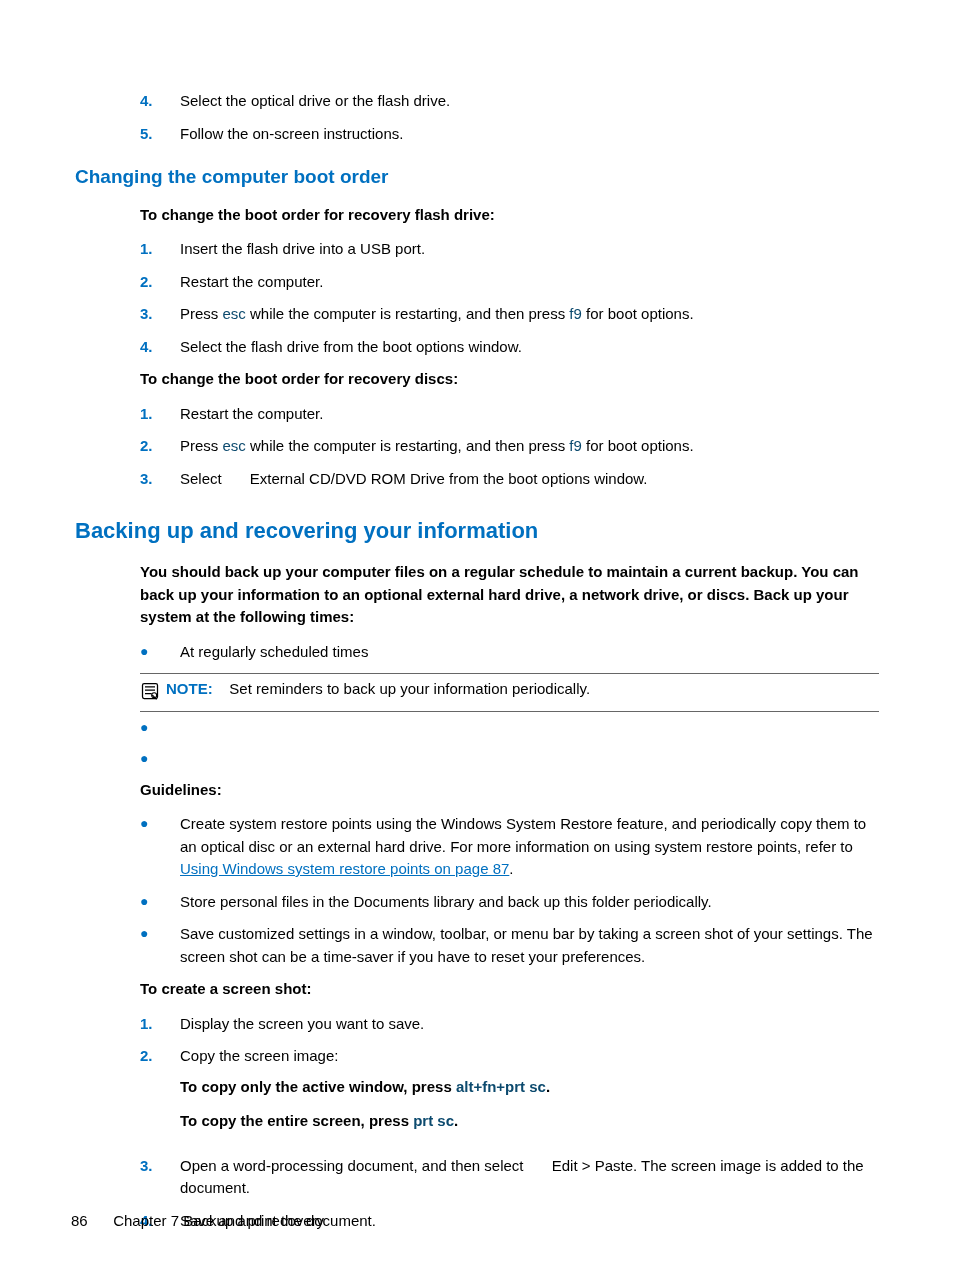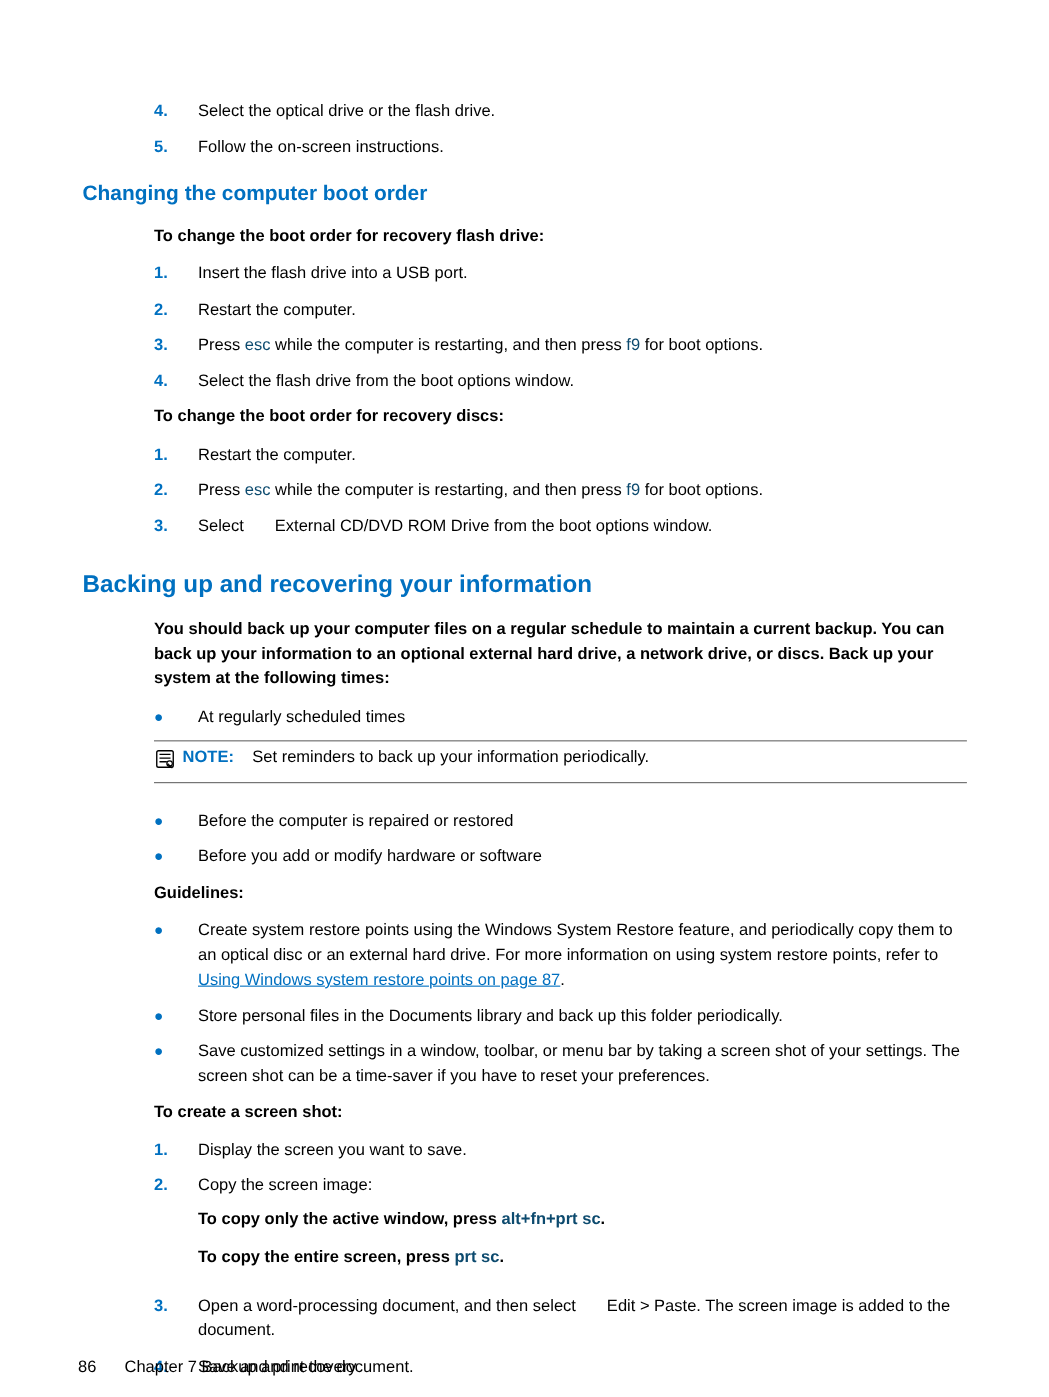--- a/index.html
+++ b/index.html
@@ -69,24 +69,24 @@
     margin: 8px 0 12px 0;
     font-weight: bold;
   }
   .key {
     color: #0c4a6e;
   }
   .bold { font-weight: normal; margin-left: 24px; }
   .note-box {
     border-top: 1px solid #666;
     border-bottom: 1px solid #666;
-    margin: 6px 0 24px 0;
+    margin: 6px 0 5px 0;
     padding: 4px 0 10px 0;
     display: flex;
-    align-items: center;
+    align-items: flex-end;
     gap: 6px;
   }
   .note-label {
     color: #0070c0;
     font-weight: bold;
   }
   .note-icon {
     width: 20px;
     height: 20px;
     flex-shrink: 0;
@@ -192,25 +192,23 @@
       <div>
         <span class="note-label">NOTE:</span>
         <span>&nbsp;&nbsp;</span>
         <span>Set reminders to back up your information periodically.</span>
       </div>
     </div>
 
     <ul class="bullet-list">
       <li>
         <span class="dot">●</span>
-        <span>Before the computer is repaired or restored</span>
-      </li>
-      <li>
-        <span class="dot">●</span>
-        <span>Before you add or modify hardware or software</span>
+      </li>
+      <li>
+        <span class="dot">●</span>
       </li>
     </ul>
 
     <p class="para">Guidelines:</p>
 
     <ul class="bullet-list">
       <li>
         <span class="dot">●</span>
         <span>
           <span>Create system restore points using the Windows System Restore feature, and periodically copy them to an optical disc or an external hard drive. For more information on using system restore points, refer to </span><a href="#" class="link">Using Windows system restore points on page 87</a><span>.</span>

